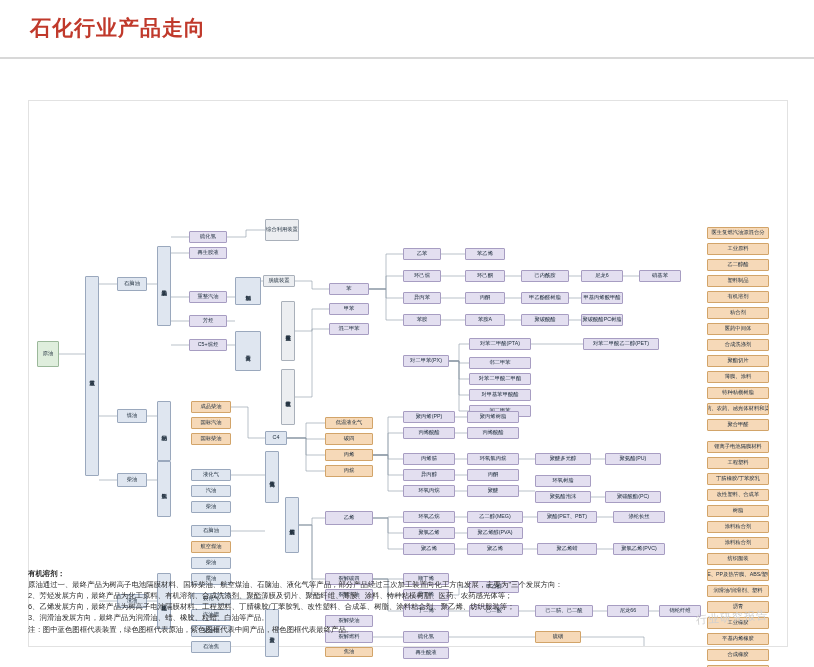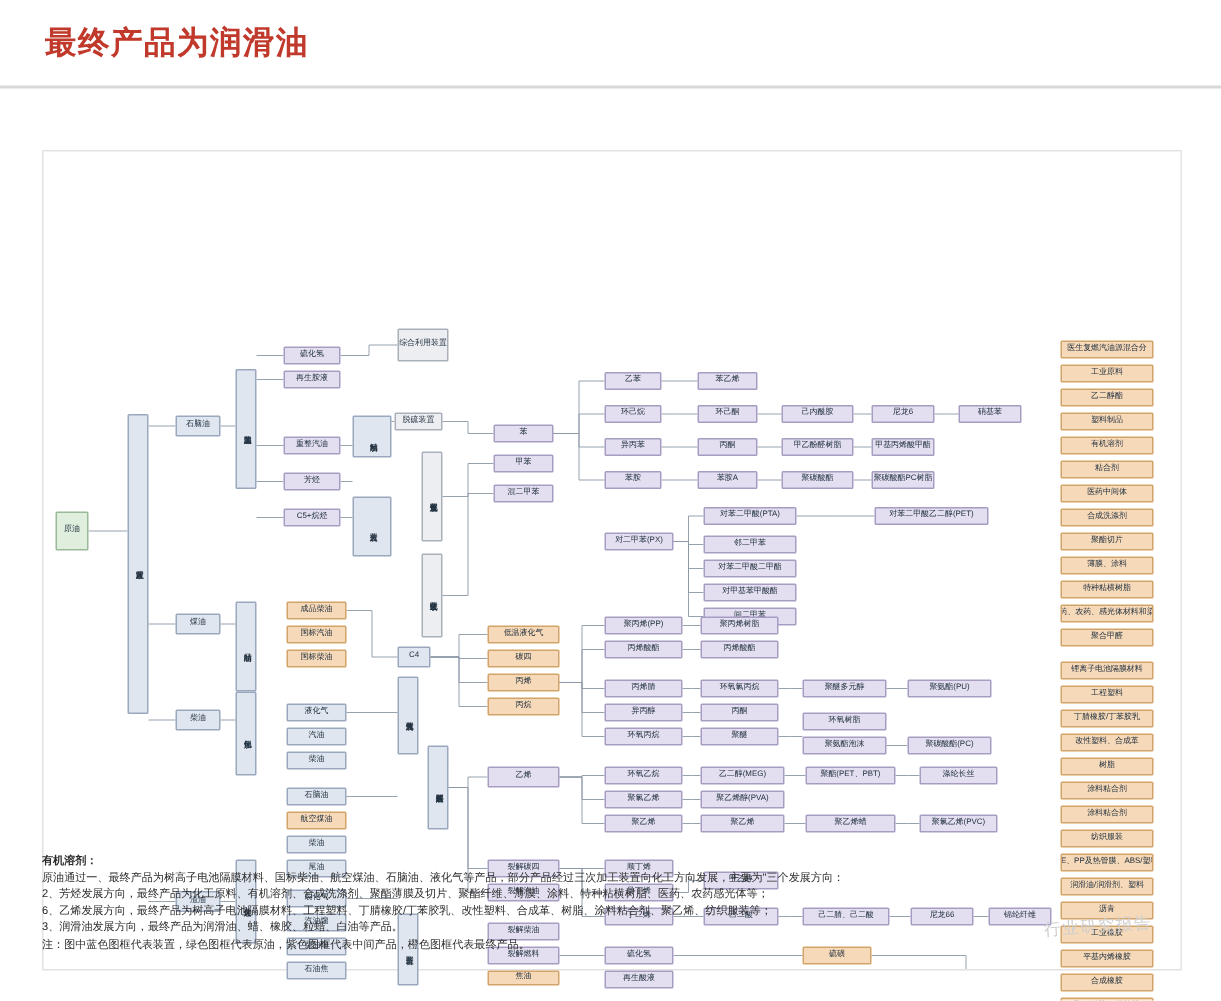--- a/index.html
+++ b/index.html
@@ -56,21 +56,21 @@
   #watermark{
     position:absolute;right:46px;bottom:42px;
     font-size:11px;color:#cfcfcf;letter-spacing:1px;
     transform:rotate(-4deg);
   }
   svg.links{position:absolute;left:0;top:0;width:758px;height:545px;pointer-events:none;}
 </style>
 </head>
 <body>
 
-<div id="page-title">最终产品为润滑油</div>
+<div id="page-title">石化行业产品走向</div>
 <div id="title-rule"></div>
 
 <div id="canvas">
   <svg class="links" id="link-layer">
       <path d="M30,253 L43,253 L43,253 L56,253" fill="none" stroke="#8b97a6" stroke-width="0.6"></path>
       <path d="M70,183 L79,183 L79,183 L88,183" fill="none" stroke="#8b97a6" stroke-width="0.6"></path>
       <path d="M70,315 L79,315 L79,315 L88,315" fill="none" stroke="#8b97a6" stroke-width="0.6"></path>
       <path d="M70,379 L79,379 L79,379 L88,379" fill="none" stroke="#8b97a6" stroke-width="0.6"></path>
       <path d="M70,500 L79,500 L79,500 L88,500" fill="none" stroke="#8b97a6" stroke-width="0.6"></path>
       <path d="M118,183 L123,183 L123,183 L128,183" fill="none" stroke="#8b97a6" stroke-width="0.6"></path>

